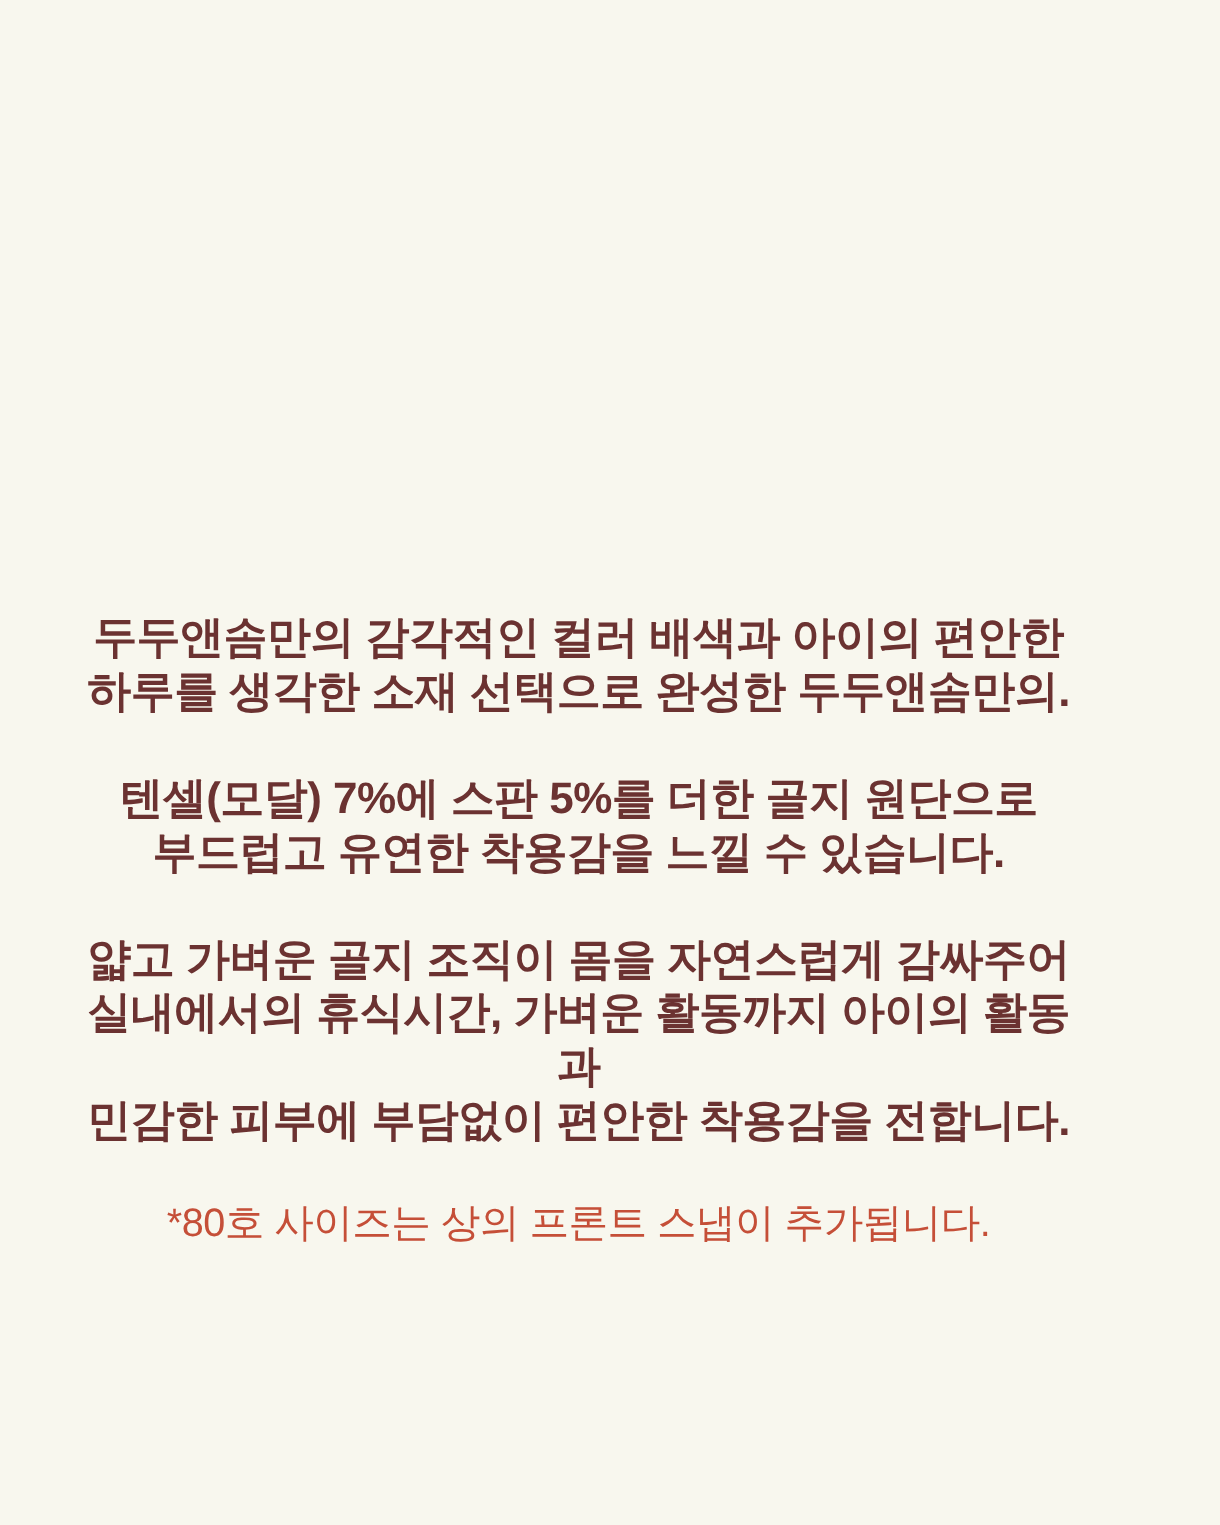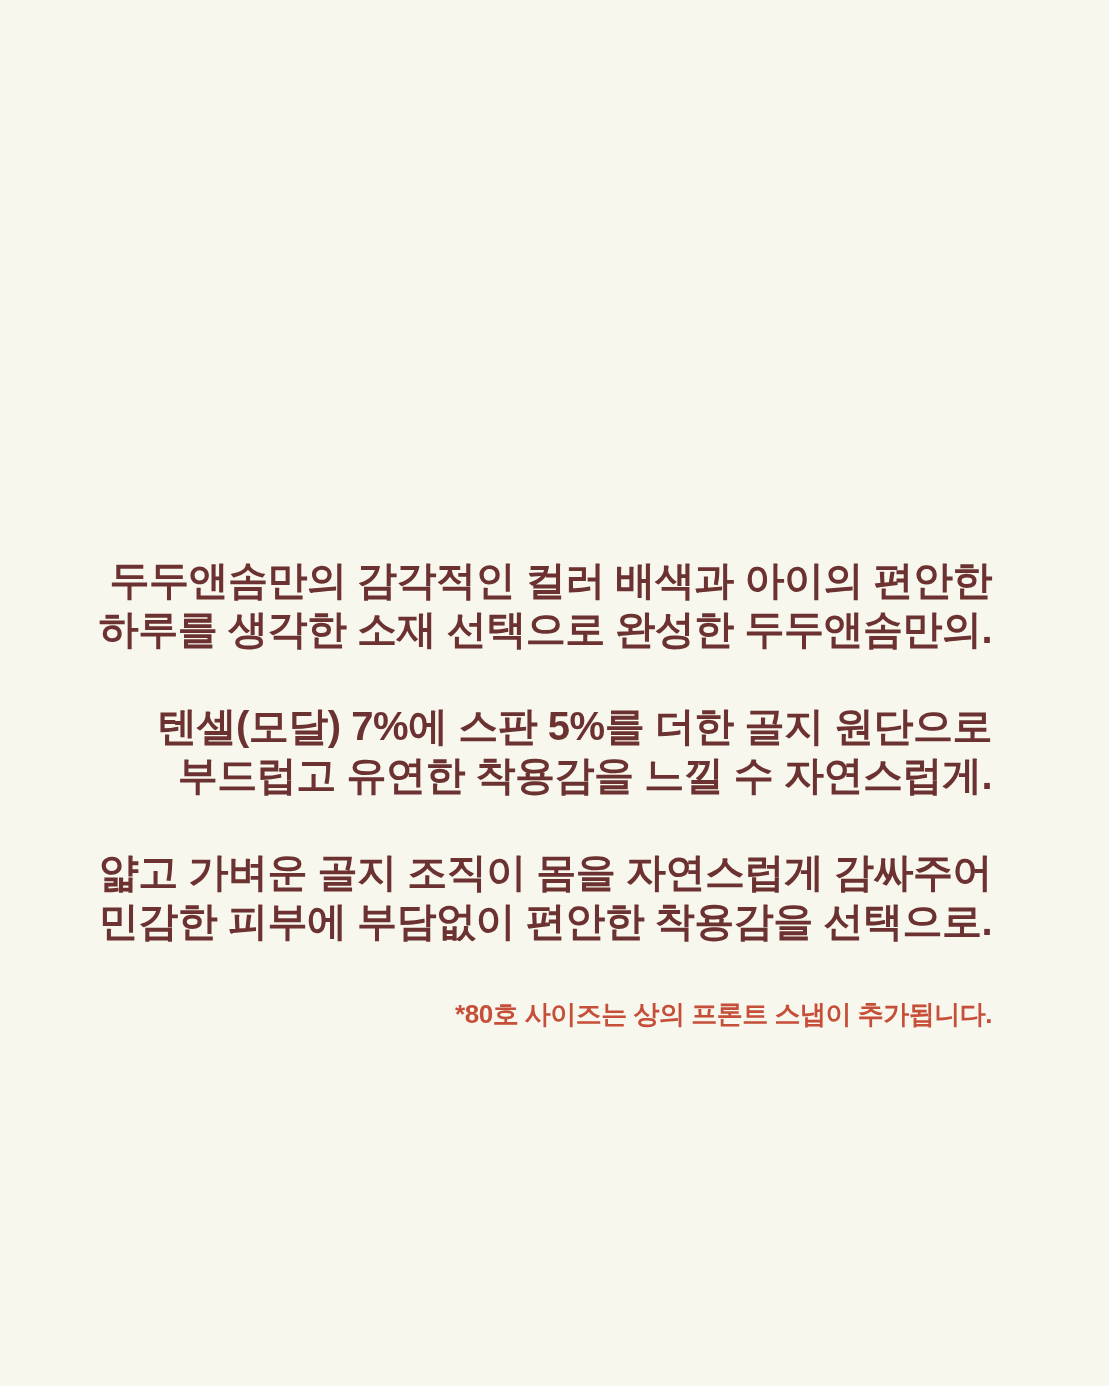--- a/index.html
+++ b/index.html
@@ -1,20 +1,20 @@
 <!DOCTYPE html>
 <html style="--background-color: #F8F7EE; --text-color: #6B3231; --accent-color: #C54F38;"><head>
 <meta charset="utf-8">
 <style>
   :root {
     --background-color: #F8F7EE;
     --text-color: #6B3231;
     --accent-color: #C54F38;
   }
-  * { margin: 0; padding: 0; box-sizing: border-box; }
+  * { margin: 0; padding: 0; box-sizing: border-box; text-align: center; }
   html, body {
     width: 1109px;
     height: 1386px;
     overflow: hidden;
   }
   body {
     background: var(--background-color);
     font-family: "Liberation Sans", sans-serif;
   }
   .page {
@@ -29,46 +29,47 @@
   .para {
     font-size: 40px;
     line-height: 49px;
     font-weight: 700;
     letter-spacing: -0.5px;
     color: var(--text-color);
     margin: 0 0 48px 0;
   }
   .line { display: block; }
   .note {
-    font-size: 26px;
+    font-size: 36px;
     line-height: 40px;
-    font-weight: 700;
+    font-weight: 400;
     letter-spacing: -0.5px;
     color: var(--accent-color);
     margin-top: 12px;
   }
 </style>
 </head>
 <body>
 
 <main class="page">
   <section class="description">
 
     <p class="para">
       <span class="line">두두앤솜만의 감각적인 컬러 배색과 아이의 편안한</span>
       <span class="line">하루를 생각한 소재 선택으로 완성한 두두앤솜만의.</span>
     </p>
 
     <p class="para">
       <span class="line">텐셀(모달) 7%에 스판 5%를 더한 골지 원단으로</span>
-      <span class="line">부드럽고 유연한 착용감을 느낄 수 자연스럽게.</span>
+      <span class="line">부드럽고 유연한 착용감을 느낄 수 있습니다.</span>
     </p>
 
     <p class="para">
       <span class="line">얇고 가벼운 골지 조직이 몸을 자연스럽게 감싸주어</span>
-      <span class="line">민감한 피부에 부담없이 편안한 착용감을 선택으로.</span>
+      <span class="line">실내에서의 휴식시간, 가벼운 활동까지 아이의 활동과</span>
+      <span class="line">민감한 피부에 부담없이 편안한 착용감을 전합니다.</span>
     </p>
 
 
     <p class="note">*80호 사이즈는 상의 프론트 스냅이 추가됩니다.</p>
 
   </section>
 </main>
 
 </body></html>

